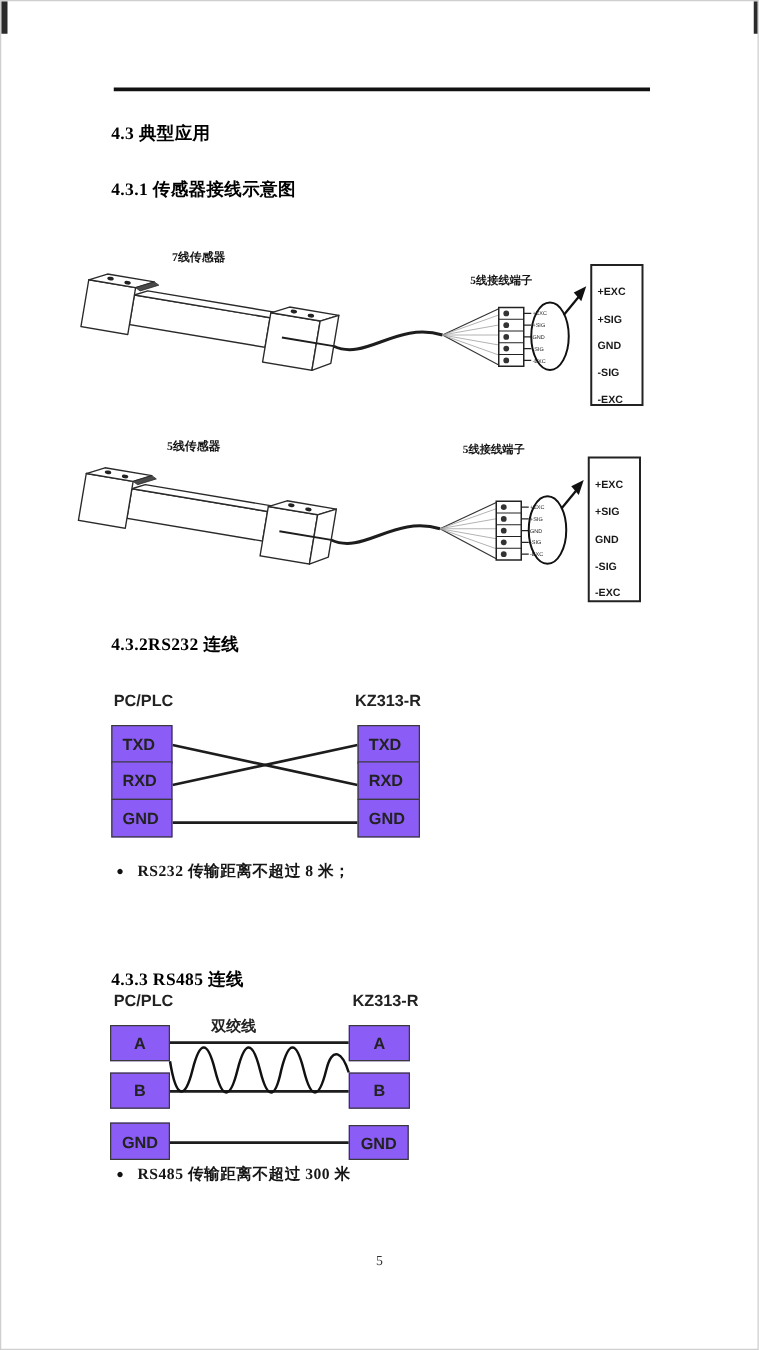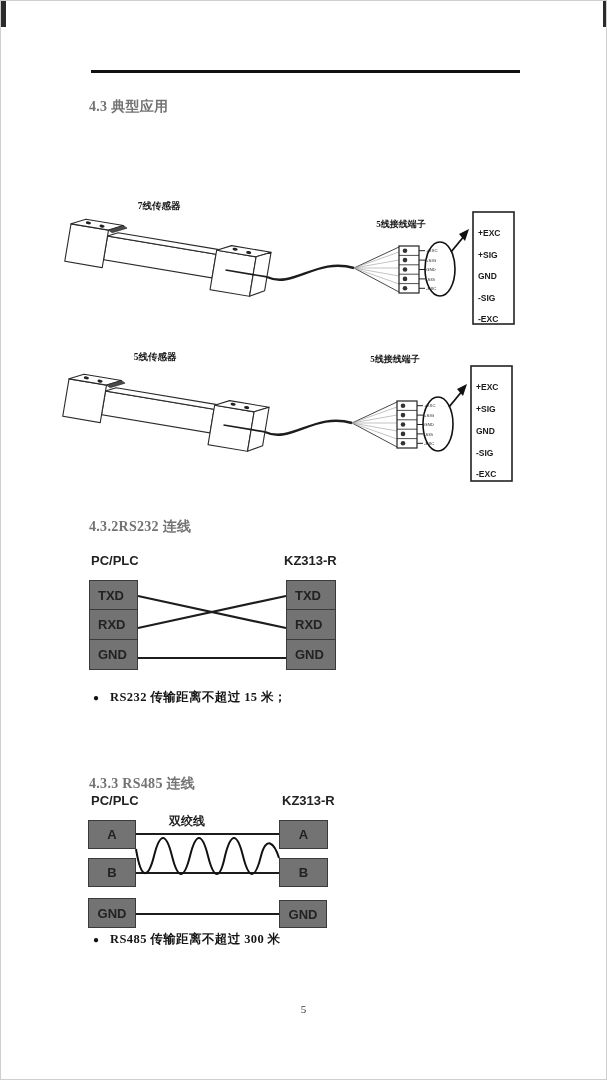--- a/index.html
+++ b/index.html
@@ -5,33 +5,33 @@
   * { margin:0; padding:0; box-sizing:border-box; }
   body { background:#e8e8e8; font-family:"Liberation Sans", "DejaVu Sans", sans-serif; }
   .page {
     position:relative; width:607px; height:1080px; background:#ffffff;
     border:1px solid #cfcfcf; overflow:hidden; color:#1a1a1a;
   }
   .scan-mark { position:absolute; background:#2b2b2b; }
   .top-rule { position:absolute; left:90px; top:69px; width:429px; height:3px; background:#111; }
   .heading {
     position:absolute; left:88px; font-family:"Liberation Serif", "DejaVu Serif", serif;
-    font-weight:bold; font-size:14px; color:#737373; letter-spacing:0.3px; white-space:nowrap;
+    font-weight:bold; font-size:14px; color:#000000; letter-spacing:0.3px; white-space:nowrap;
   }
   .h43  { top:97px; }
   .h431 { top:142px; }
-  .h432 { top:517px; }
+  .h432 { top:506px; }
   .h433 { top:774px; }
   svg { position:absolute; overflow:visible; }
   .dev-label {
     position:absolute; font-size:13px; font-weight:bold; color:#222; white-space:nowrap;
     font-family:"Liberation Sans", "DejaVu Sans", sans-serif;
   }
   .pinbox {
-    position:absolute; background:#737373; border:1.6px solid #3a3a3a;
+    position:absolute; background:#8b5cf6; border:1.6px solid #3a3a3a;
     font-size:13px; font-weight:600; color:#222; display:flex; align-items:center;
     font-family:"Liberation Sans", "DejaVu Sans", sans-serif;
   }
   .pinbox.pad { padding-left:8px; }
   .pinbox.center { justify-content:center; }
   .stack { position:absolute; }
   .stack .pinbox { position:relative; margin-top:-1.6px; width:100%; height:31px; }
   .stack .pinbox:first-child { margin-top:0; }
   .bullet-row {
     position:absolute; left:92px; display:flex; align-items:center; gap:11px;
@@ -61,20 +61,21 @@
 </head>
 <body>
 
 <div class="page">
 
   <div class="scan-mark" style="left:0;top:0;width:5px;height:26px;"></div>
   <div class="scan-mark" style="left:602px;top:0;width:5px;height:26px;"></div>
   <div class="top-rule"></div>
 
   <div class="heading h43">4.3 典型应用</div>
+  <div class="heading h431">4.3.1 传感器接线示意图</div>
 
   <svg style="left:60px; top:195px;" width="480" height="155" viewBox="0 0 480 155">
     <text class="svg-sensor-label" x="98" y="13">7线传感器</text>
     <text class="svg-term-label" x="340" y="31">5线接线端子</text>
 
     <g transform="translate(12,16) rotate(9.5)">
       <polygon class="lc-line" points="38,18 148,18 148,42 38,42"></polygon>
       <polygon class="lc-line" points="38,18 48,13 158,13 148,18"></polygon>
       <polygon class="lc-line" points="0,12 38,12 38,50 0,50"></polygon>
       <polygon class="lc-line" points="0,12 14,5 52,5 38,12"></polygon>
@@ -228,21 +229,21 @@
     <div class="pinbox pad">GND</div>
   </div>
   <div class="stack" style="left:285px; top:579px; width:50px;">
     <div class="pinbox pad">TXD</div>
     <div class="pinbox pad">RXD</div>
     <div class="pinbox pad">GND</div>
   </div>
 
   <div class="bullet-row" style="top:688px;">
     <span class="bullet-dot">●</span>
-    <span class="bullet-text">RS232 传输距离不超过 15 米；</span>
+    <span class="bullet-text">RS232 传输距离不超过 8 米；</span>
   </div>
 
   <div class="heading h433">4.3.3 RS485 连线</div>
 
   <div class="dev-label" style="left:90px; top:792px;">PC/PLC</div>
   <div class="dev-label" style="left:281px; top:792px;">KZ313-R</div>
 
   <svg style="left:60px; top:815px;" width="300" height="115" viewBox="0 0 300 115">
     <line class="conn-line" x1="75" y1="18" x2="218" y2="18" stroke-width="1.8"></line>
     <line class="conn-line" x1="75" y1="57" x2="218" y2="57" stroke-width="1.8"></line>

